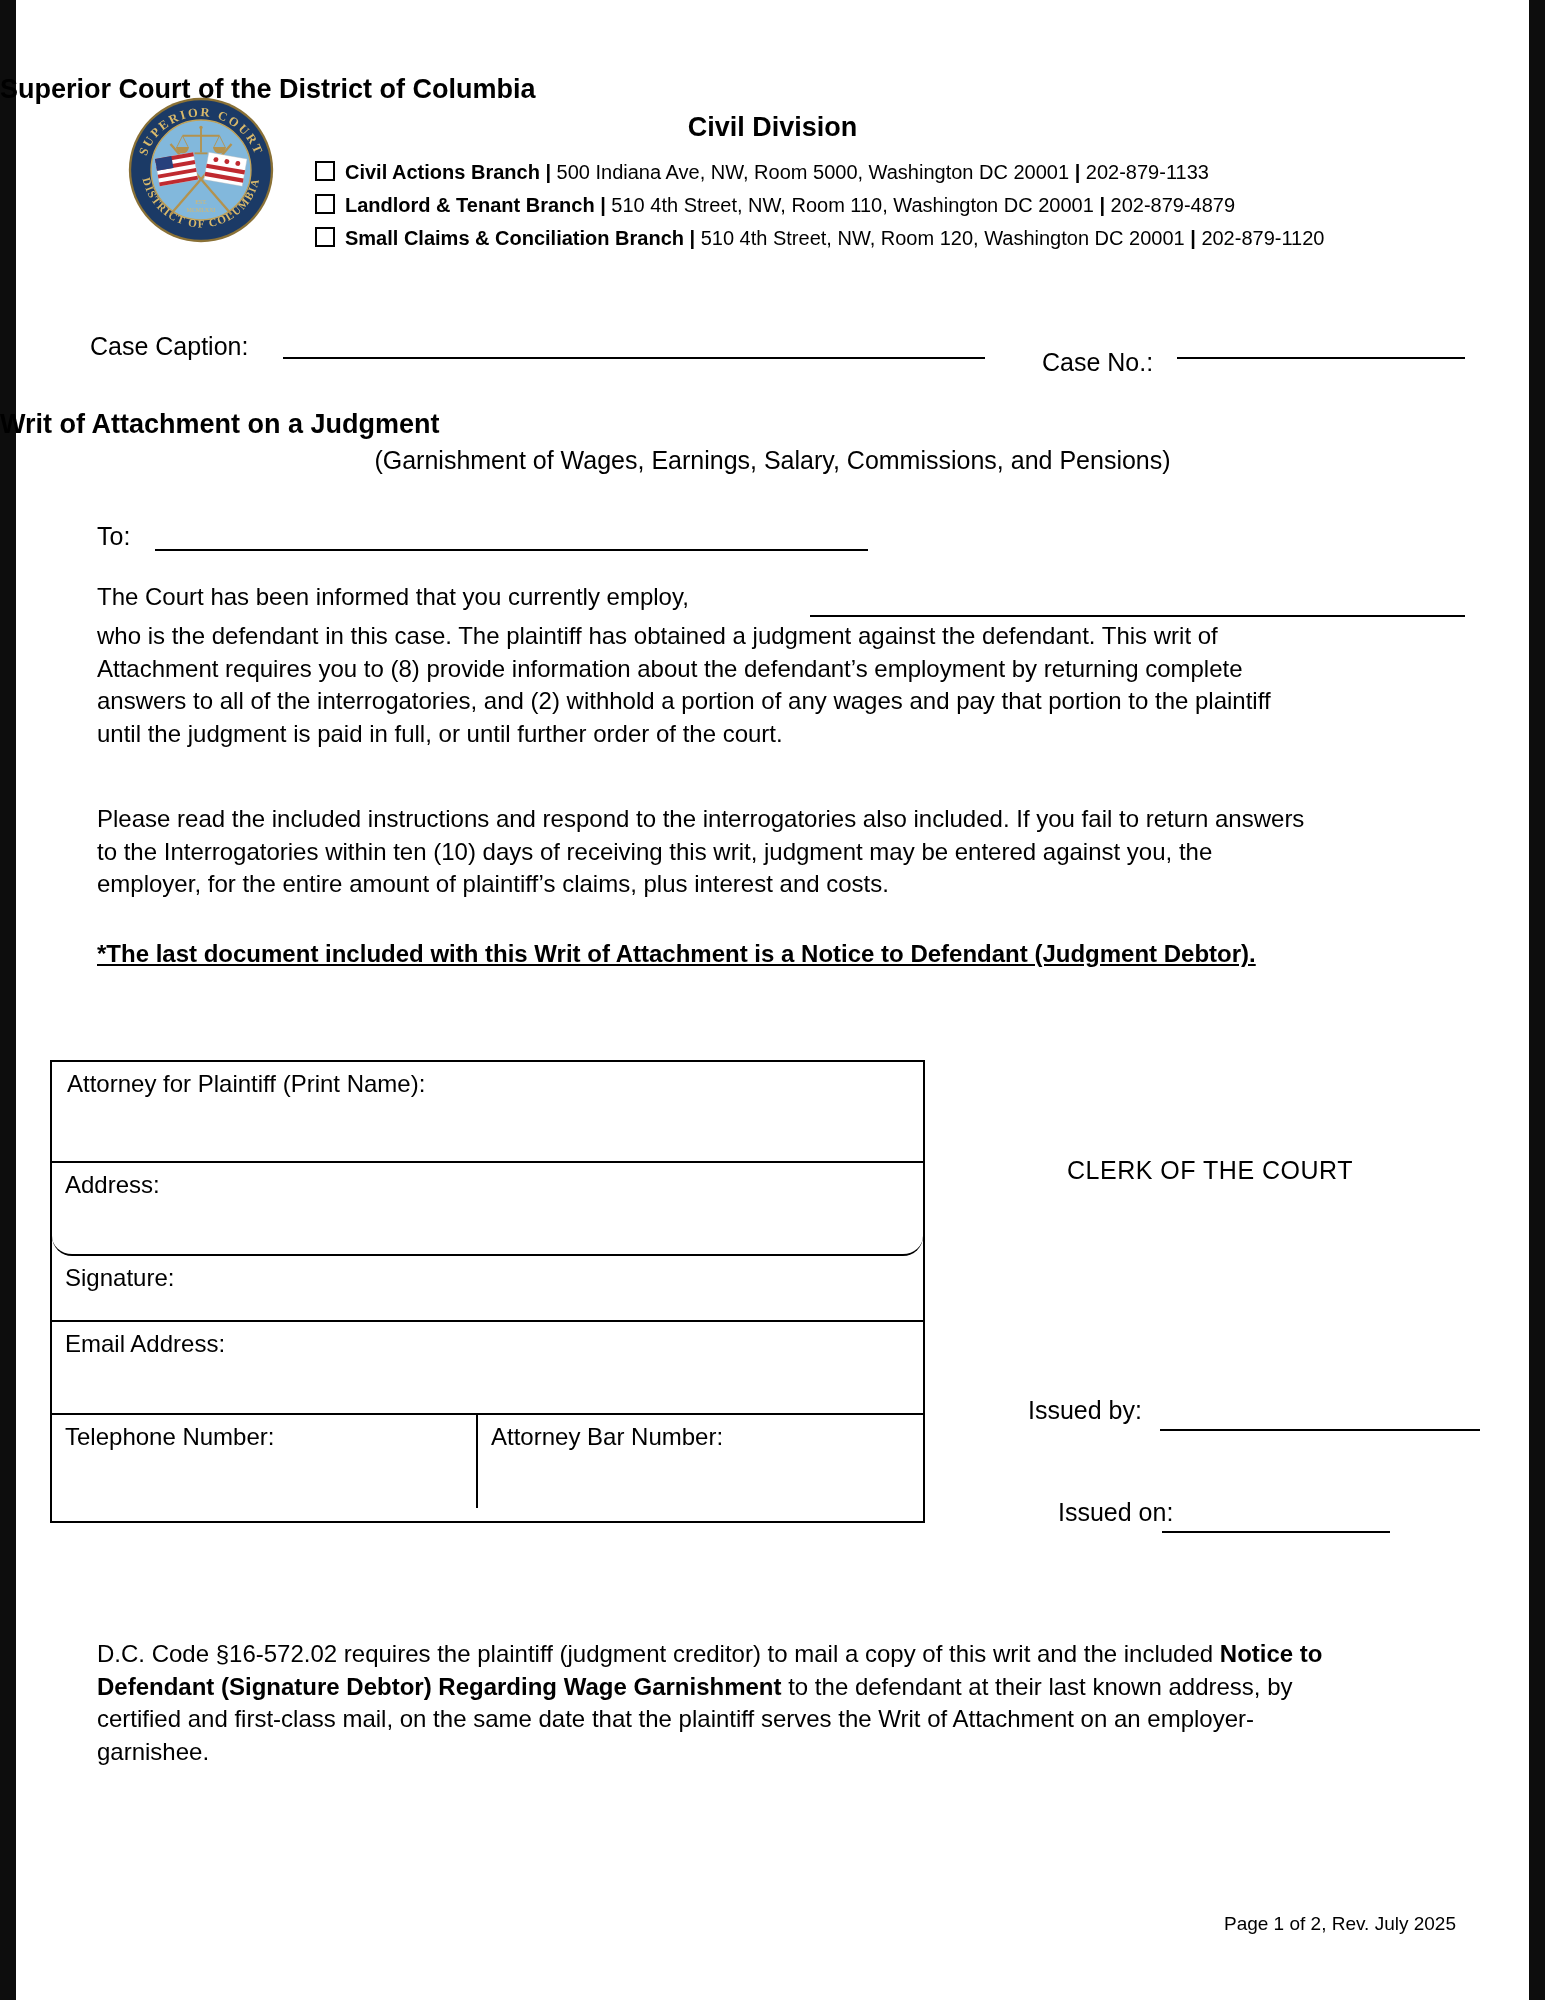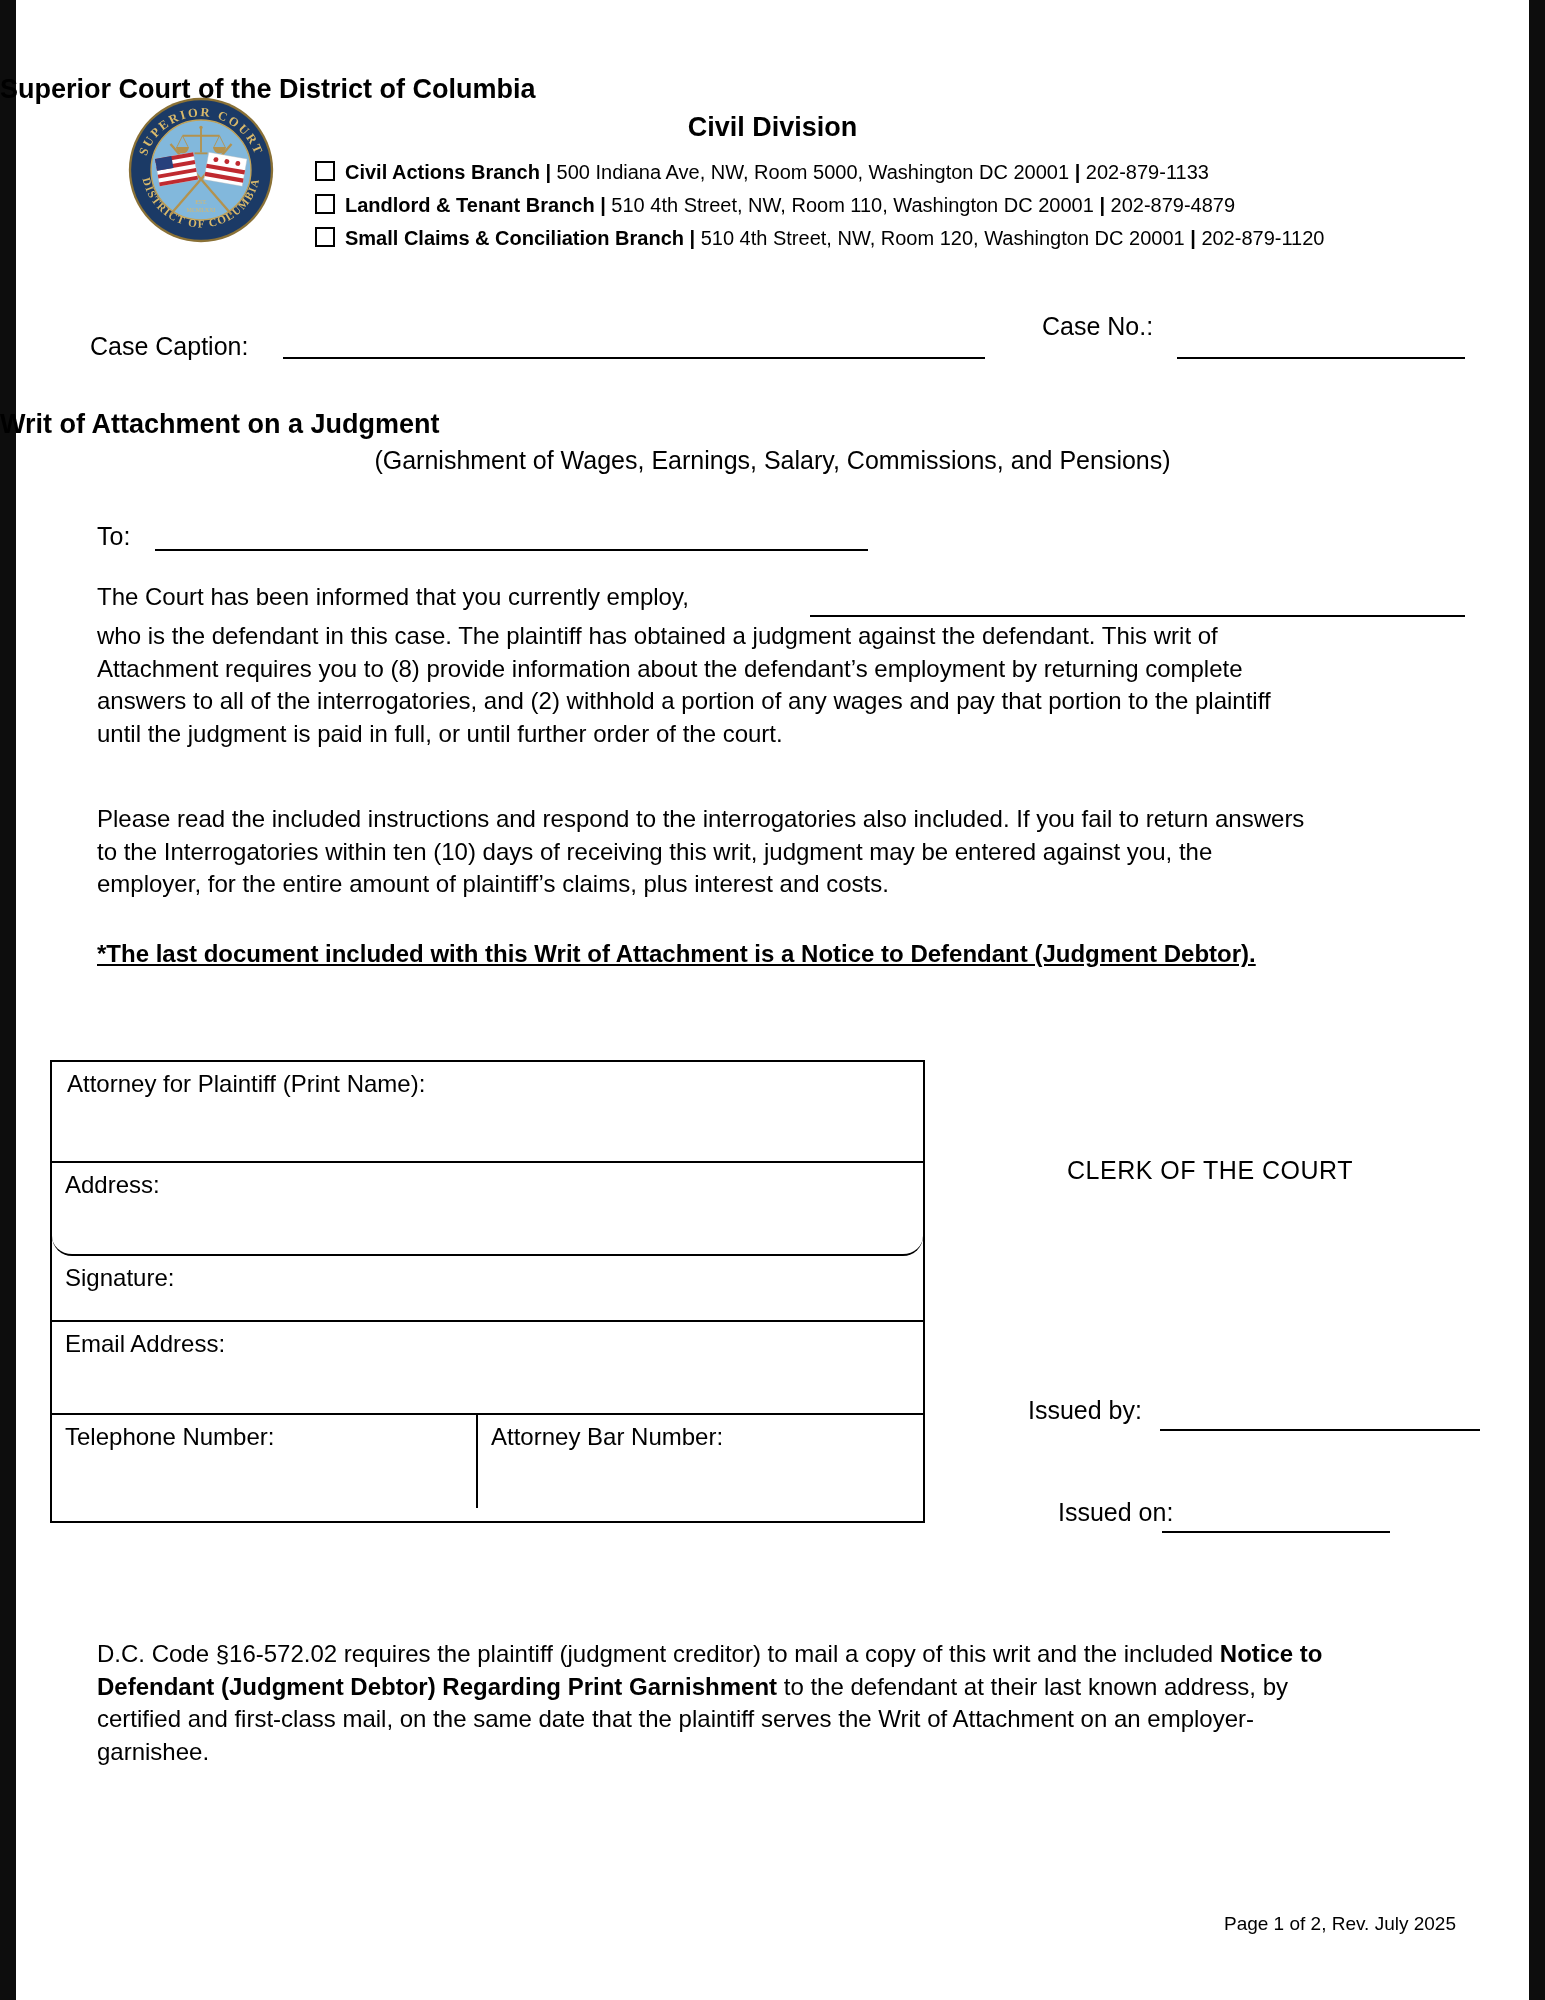--- a/index.html
+++ b/index.html
@@ -15,21 +15,21 @@
   .header-title{position:absolute;top:74px;left:0;width:100%;text-align:left;
                 font-size:27px;font-weight:bold;}
   .header-subtitle{position:absolute;top:112px;left:0;width:100%;text-align:center;
                 font-size:27px;font-weight:bold;}
   .branches{position:absolute;left:315px;top:156px;font-size:20px;}
   .branch-row{height:33px;line-height:33px;white-space:nowrap;}
   .cb{display:inline-block;width:16px;height:16px;border:2px solid #000;
       margin-right:10px;vertical-align:-2px;background:#fff;}
 
   .case-caption-label{position:absolute;left:90px;top:332px;font-size:25px;}
-  .case-no-label{position:absolute;left:1042px;top:312px;font-size:25px;}
+  .case-no-label{position:absolute;left:1042px;top:348px;font-size:25px;}
 
   .fline{position:absolute;height:0;border-top:2px solid #000;}
   .l-caption{left:283px;top:357px;width:702px;}
   .l-caseno{left:1177px;top:357px;width:288px;}
   .l-to{left:155px;top:549px;width:713px;}
   .l-employ{left:810px;top:615px;width:655px;}
   .l-issuedby{left:1160px;top:1429px;width:320px;}
   .l-issuedon{left:1162px;top:1531px;width:228px;}
 
   .doc-title{position:absolute;top:409px;left:0;width:100%;
@@ -181,20 +181,20 @@
   </div>
 
   <div class="clerk-title">CLERK OF THE COURT</div>
   <div class="issued-by-label">Issued by:</div>
   <div class="fline l-issuedby"></div>
   <div class="issued-on-label">Issued on:</div>
   <div class="fline l-issuedon"></div>
 
   <div class="legal">
       <div class="tline"><span>D.C. Code §16-572.02 requires the plaintiff (judgment creditor) to mail a copy of this writ and the included </span><span class="b">Notice to</span></div>
-      <div class="tline"><span class="b">Defendant (Judgment Debtor) Regarding Print Garnishment</span><span> to the defendant at their last known address, by</span></div>
+      <div class="tline"><span class="b">Defendant (Signature Debtor) Regarding Wage Garnishment</span><span> to the defendant at their last known address, by</span></div>
       <div class="tline"><span>certified and first-class mail, on the same date that the plaintiff serves the Writ of Attachment on an employer-</span></div>
       <div class="tline"><span>garnishee.</span></div>
     </div>
 
   <div class="footer">Page 1 of 2, Rev. July 2025</div>
 
 </div>
 
 </body></html>

